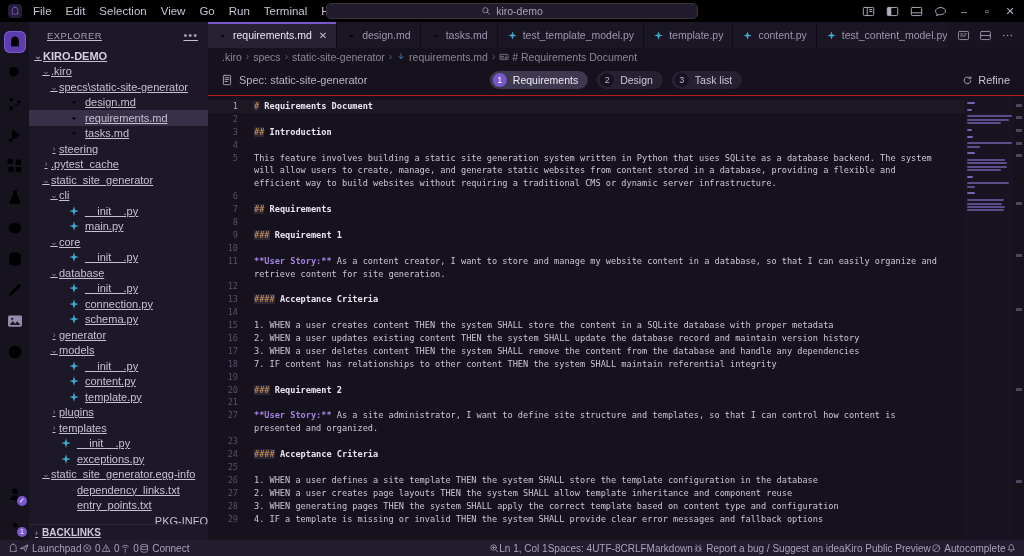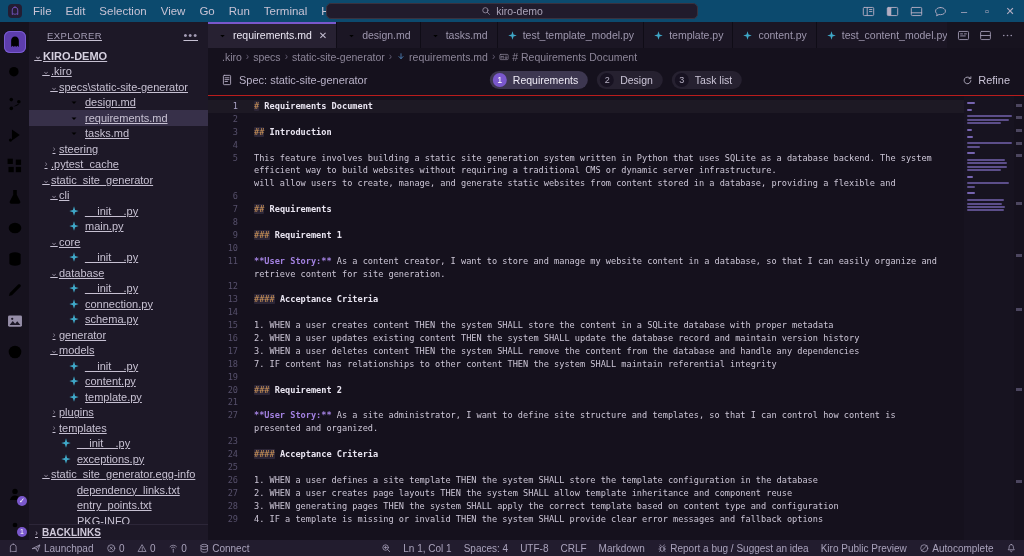--- a/index.html
+++ b/index.html
@@ -6,21 +6,21 @@
   html,body { background:#000; }
   #window {
     position:relative; width:1024px; height:556px; overflow:hidden;
     background:#16121e; font-family:"Liberation Sans", sans-serif; color:#c6c0d2;
     -webkit-font-smoothing:antialiased;
   }
   .icon svg { display:block; width:14px; height:14px; fill:none; stroke:currentColor;
     stroke-width:1.15; stroke-linecap:round; stroke-linejoin:round; }
 
   
-  #titlebar { position:relative; height:22px; display:flex; align-items:center; background:#0c4a6e; }
+  #titlebar { position:relative; height:22px; display:flex; align-items:center; background:#000000; }
   #app-logo { width:22px; height:18px; display:flex; align-items:center; justify-content:center; margin-left:4px; }
   #app-logo .tile { width:14px; height:14px; border-radius:4px; background:#241d33; color:#8a63e8;
     display:flex; align-items:center; justify-content:center; }
   #app-logo svg { width:10px; height:10px; }
   #menus { display:flex; font-size:11.5px; color:#c9c3d5; }
   #menus .menu { padding:0 7px; line-height:22px; cursor:default; }
   #nav-arrows { display:flex; gap:10px; margin-left:16px; font-size:12px; color:#b9b2c6; }
   #command-center { position:absolute; left:50%; top:3px; transform:translateX(-50%);
     width:372px; height:16px; background:#211b2c; border:1px solid #39323f; border-radius:5px;
     display:flex; align-items:center; justify-content:center; gap:5px; font-size:10.5px; color:#aaa3b8; }
@@ -106,21 +106,21 @@
   .htext { color:#e9e5f1; font-weight:bold; }
   .uspre { color:#a281e0; font-weight:bold; }
   #minimap { position:absolute; right:10px; top:0; width:50px; height:100%; background:#171320; }
   .mline { position:absolute; left:3px; height:2px; background:#7b68b8; opacity:.7; border-radius:1px; }
   #overview { position:absolute; right:0; top:0; width:10px; height:100%; }
   .omark { position:absolute; right:2px; width:6px; height:2.5px; background:#5a5470; opacity:.8; }
 
   
   #statusbar { height:16px; background:#221c2e; display:flex; align-items:center; justify-content:space-between;
     padding:0 8px; font-size:10px; color:#a9a2bb; }
-  .sb-group { display:flex; align-items:flex-start; gap:12px; }
+  .sb-group { display:flex; align-items:flex-start; gap:0; }
   .sb-item { display:flex; align-items:center; gap:3px; cursor:pointer; white-space:nowrap; }
   .sb-item svg { width:10.5px; height:10.5px; }
 </style>
 </head>
 <body>
 
 <div id="window">
 
   <div id="titlebar">
     <div id="app-logo">
@@ -473,21 +473,21 @@
           </div>
           <div class="trow" style="padding-left: 20px;">
             <span class="twist"></span>
             <span class="ficon txt">
               <svg viewBox="0 0 16 16">
                 <path d="M2.8 4.2h10.4M2.8 6.8h7.4M2.8 9.4h10.4M2.8 12h5.9"></path>
               </svg>
             </span>
             <span class="tlabel">entry_points.txt</span>
           </div>
-          <div class="trow" style="padding-left: 20px;">
+          <div class="trow" style="padding-left: 20px; justify-content: flex-end;">
             <span class="twist"></span>
             <span class="ficon txt">
               <svg viewBox="0 0 16 16">
                 <path d="M2.8 4.2h10.4M2.8 6.8h7.4M2.8 9.4h10.4M2.8 12h5.9"></path>
               </svg>
             </span>
             <span class="tlabel">PKG-INFO</span>
           </div>
         </div>
       <div id="backlinks">
@@ -645,22 +645,22 @@
           <span>Refine</span>
         </div>
       </div>
       <div id="editor">
         <div id="code">
             <div class="crow cur"><span class="ln">1</span><span class="ct"><span class="hash">#</span><span class="htext"> Requirements Document</span></span></div>
             <div class="crow"><span class="ln">2</span><span class="ct"></span></div>
             <div class="crow"><span class="ln">3</span><span class="ct"><span class="hash">##</span><span class="htext"> Introduction</span></span></div>
             <div class="crow"><span class="ln">4</span><span class="ct"></span></div>
             <div class="crow"><span class="ln">5</span><span class="ct">This feature involves building a static site generation system written in Python that uses SQLite as a database backend. The system</span></div>
+            <div class="crow"><span class="ln"></span><span class="ct">will allow users to create, manage, and generate static websites from content stored in a database, providing a flexible and</span></div>
             <div class="crow"><span class="ln"></span><span class="ct">efficient way to build websites without requiring a traditional CMS or dynamic server infrastructure.</span></div>
-            <div class="crow"><span class="ln"></span><span class="ct">will allow users to create, manage, and generate static websites from content stored in a database, providing a flexible and</span></div>
             <div class="crow"><span class="ln">6</span><span class="ct"></span></div>
             <div class="crow"><span class="ln">7</span><span class="ct"><span class="hash">##</span><span class="htext"> Requirements</span></span></div>
             <div class="crow"><span class="ln">8</span><span class="ct"></span></div>
             <div class="crow"><span class="ln">9</span><span class="ct"><span class="hash">###</span><span class="htext"> Requirement 1</span></span></div>
             <div class="crow"><span class="ln">10</span><span class="ct"></span></div>
             <div class="crow"><span class="ln">11</span><span class="ct"><span class="uspre">**User Story:**</span><span> As a content creator, I want to store and manage my website content in a database, so that I can easily organize and</span></span></div>
             <div class="crow"><span class="ln"></span><span class="ct">retrieve content for site generation.</span></div>
             <div class="crow"><span class="ln">12</span><span class="ct"></span></div>
             <div class="crow"><span class="ln">13</span><span class="ct"><span class="hash">####</span><span class="htext"> Acceptance Criteria</span></span></div>
             <div class="crow"><span class="ln">14</span><span class="ct"></span></div>

